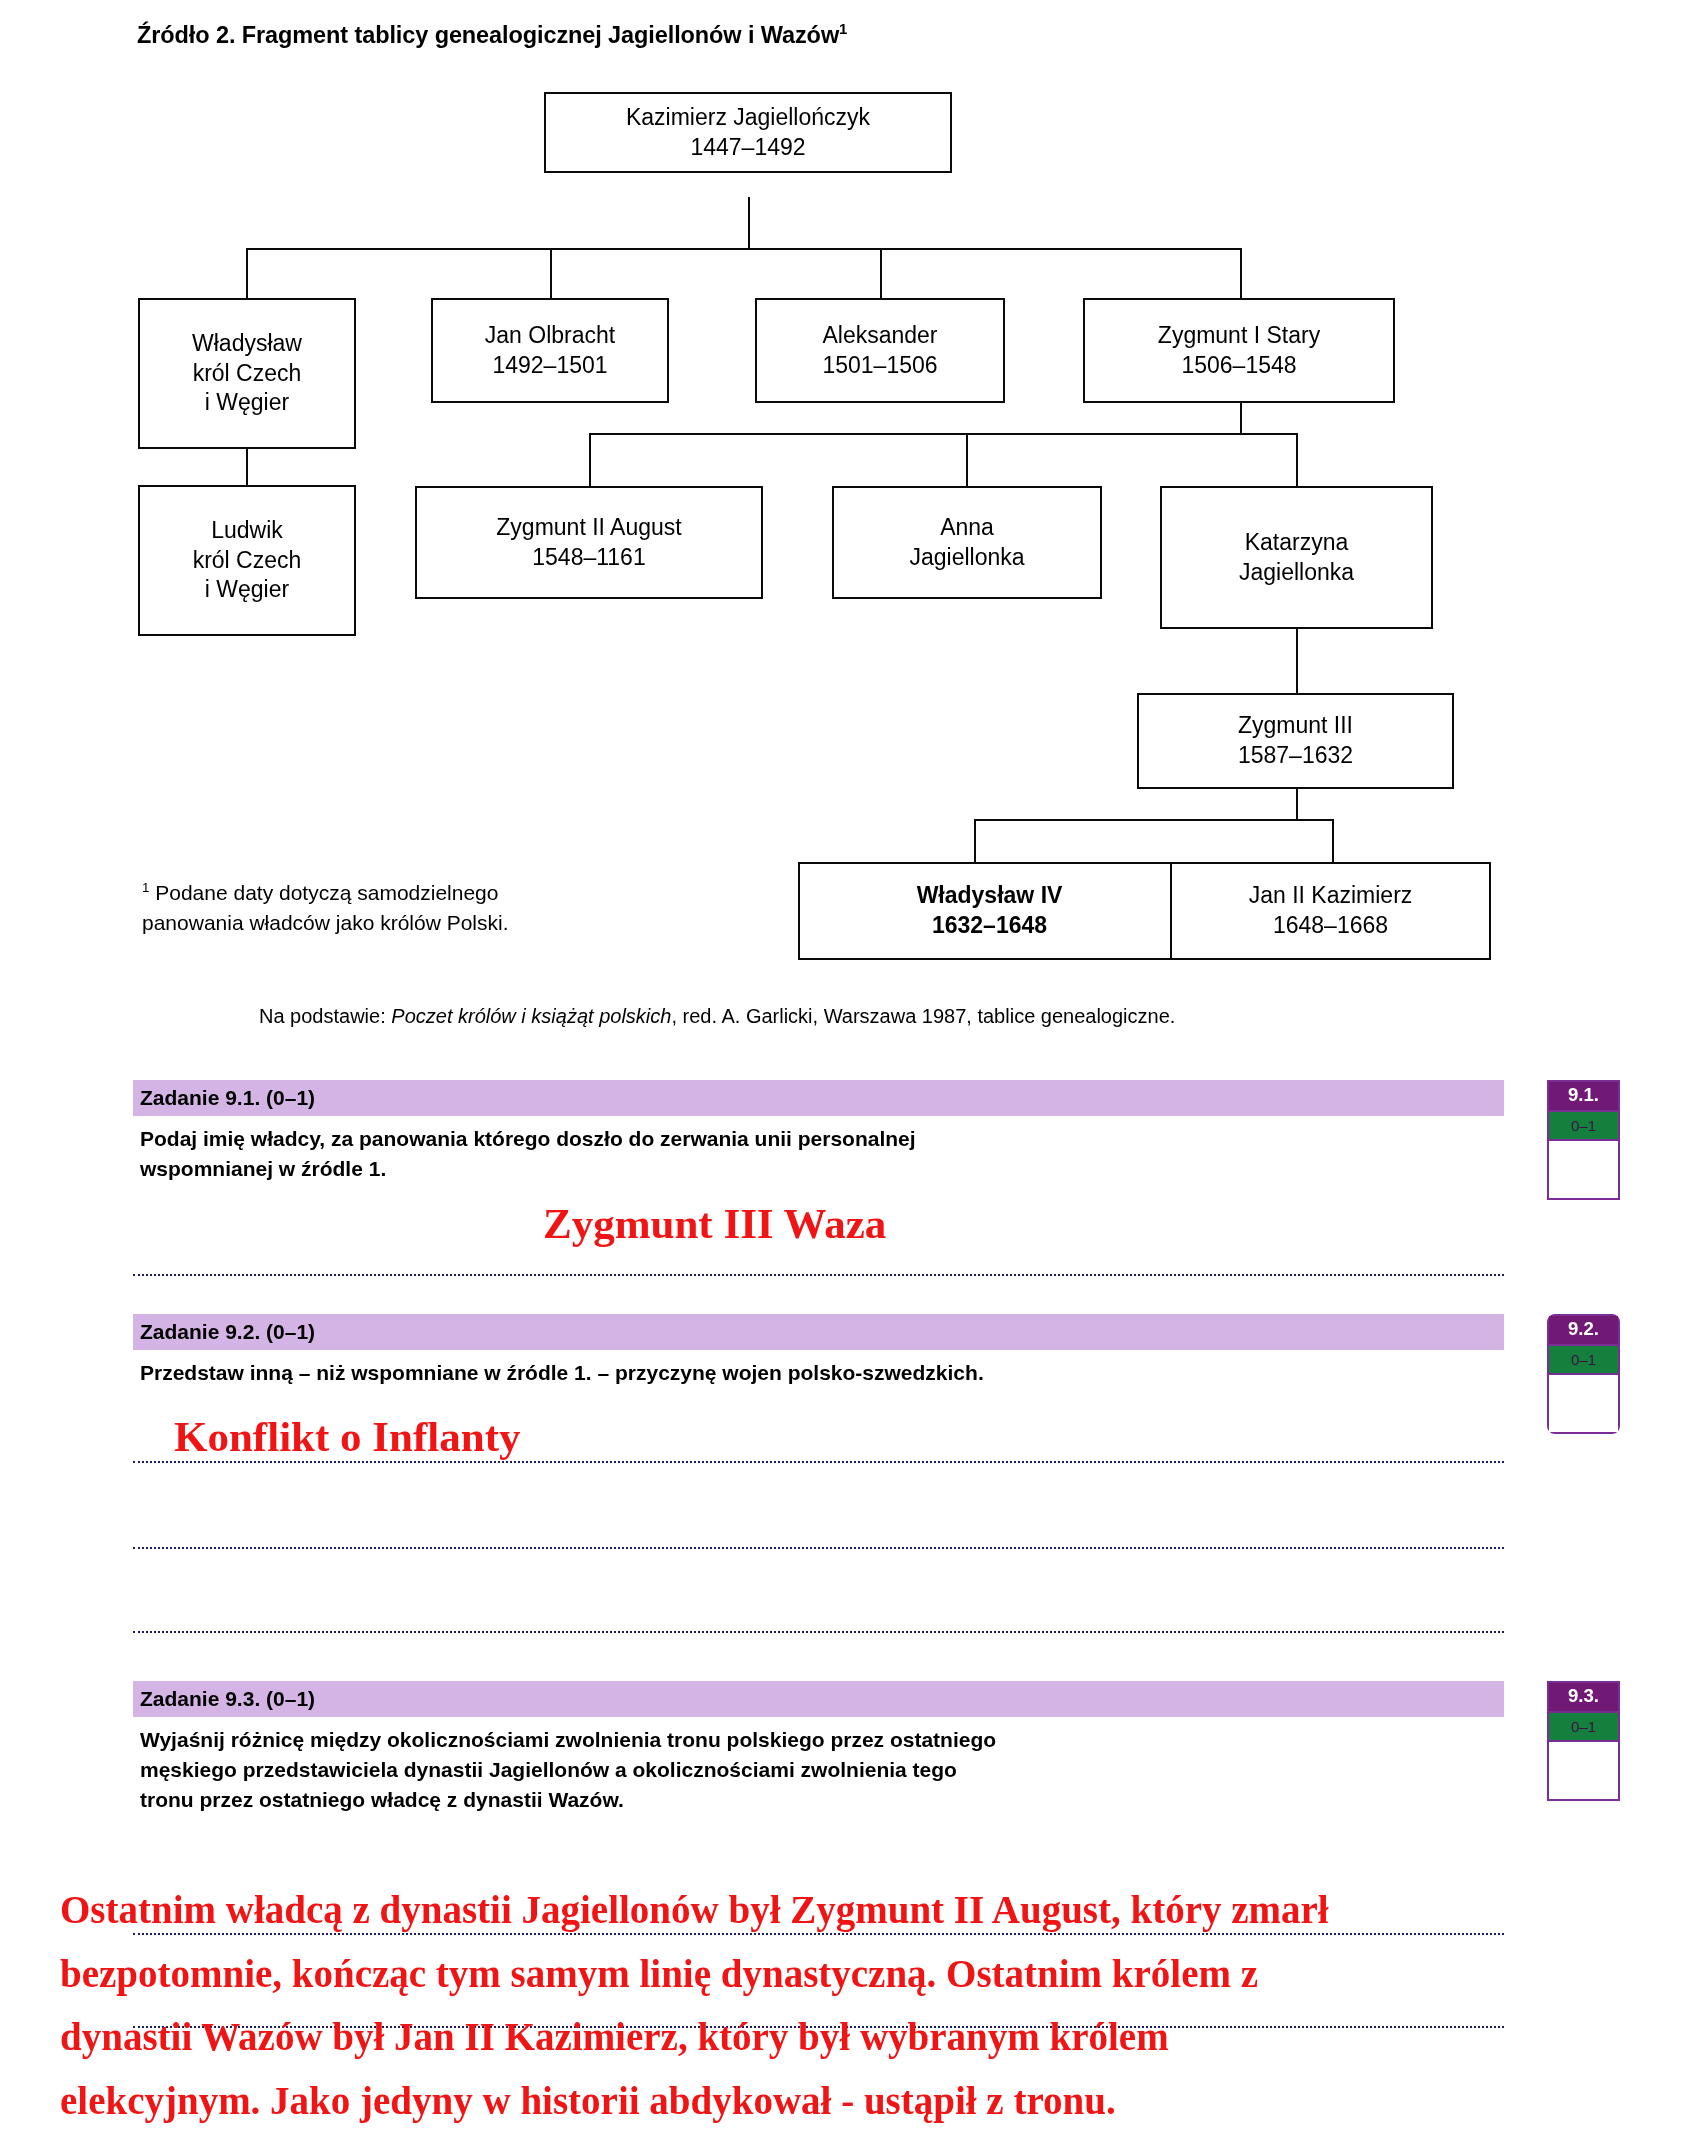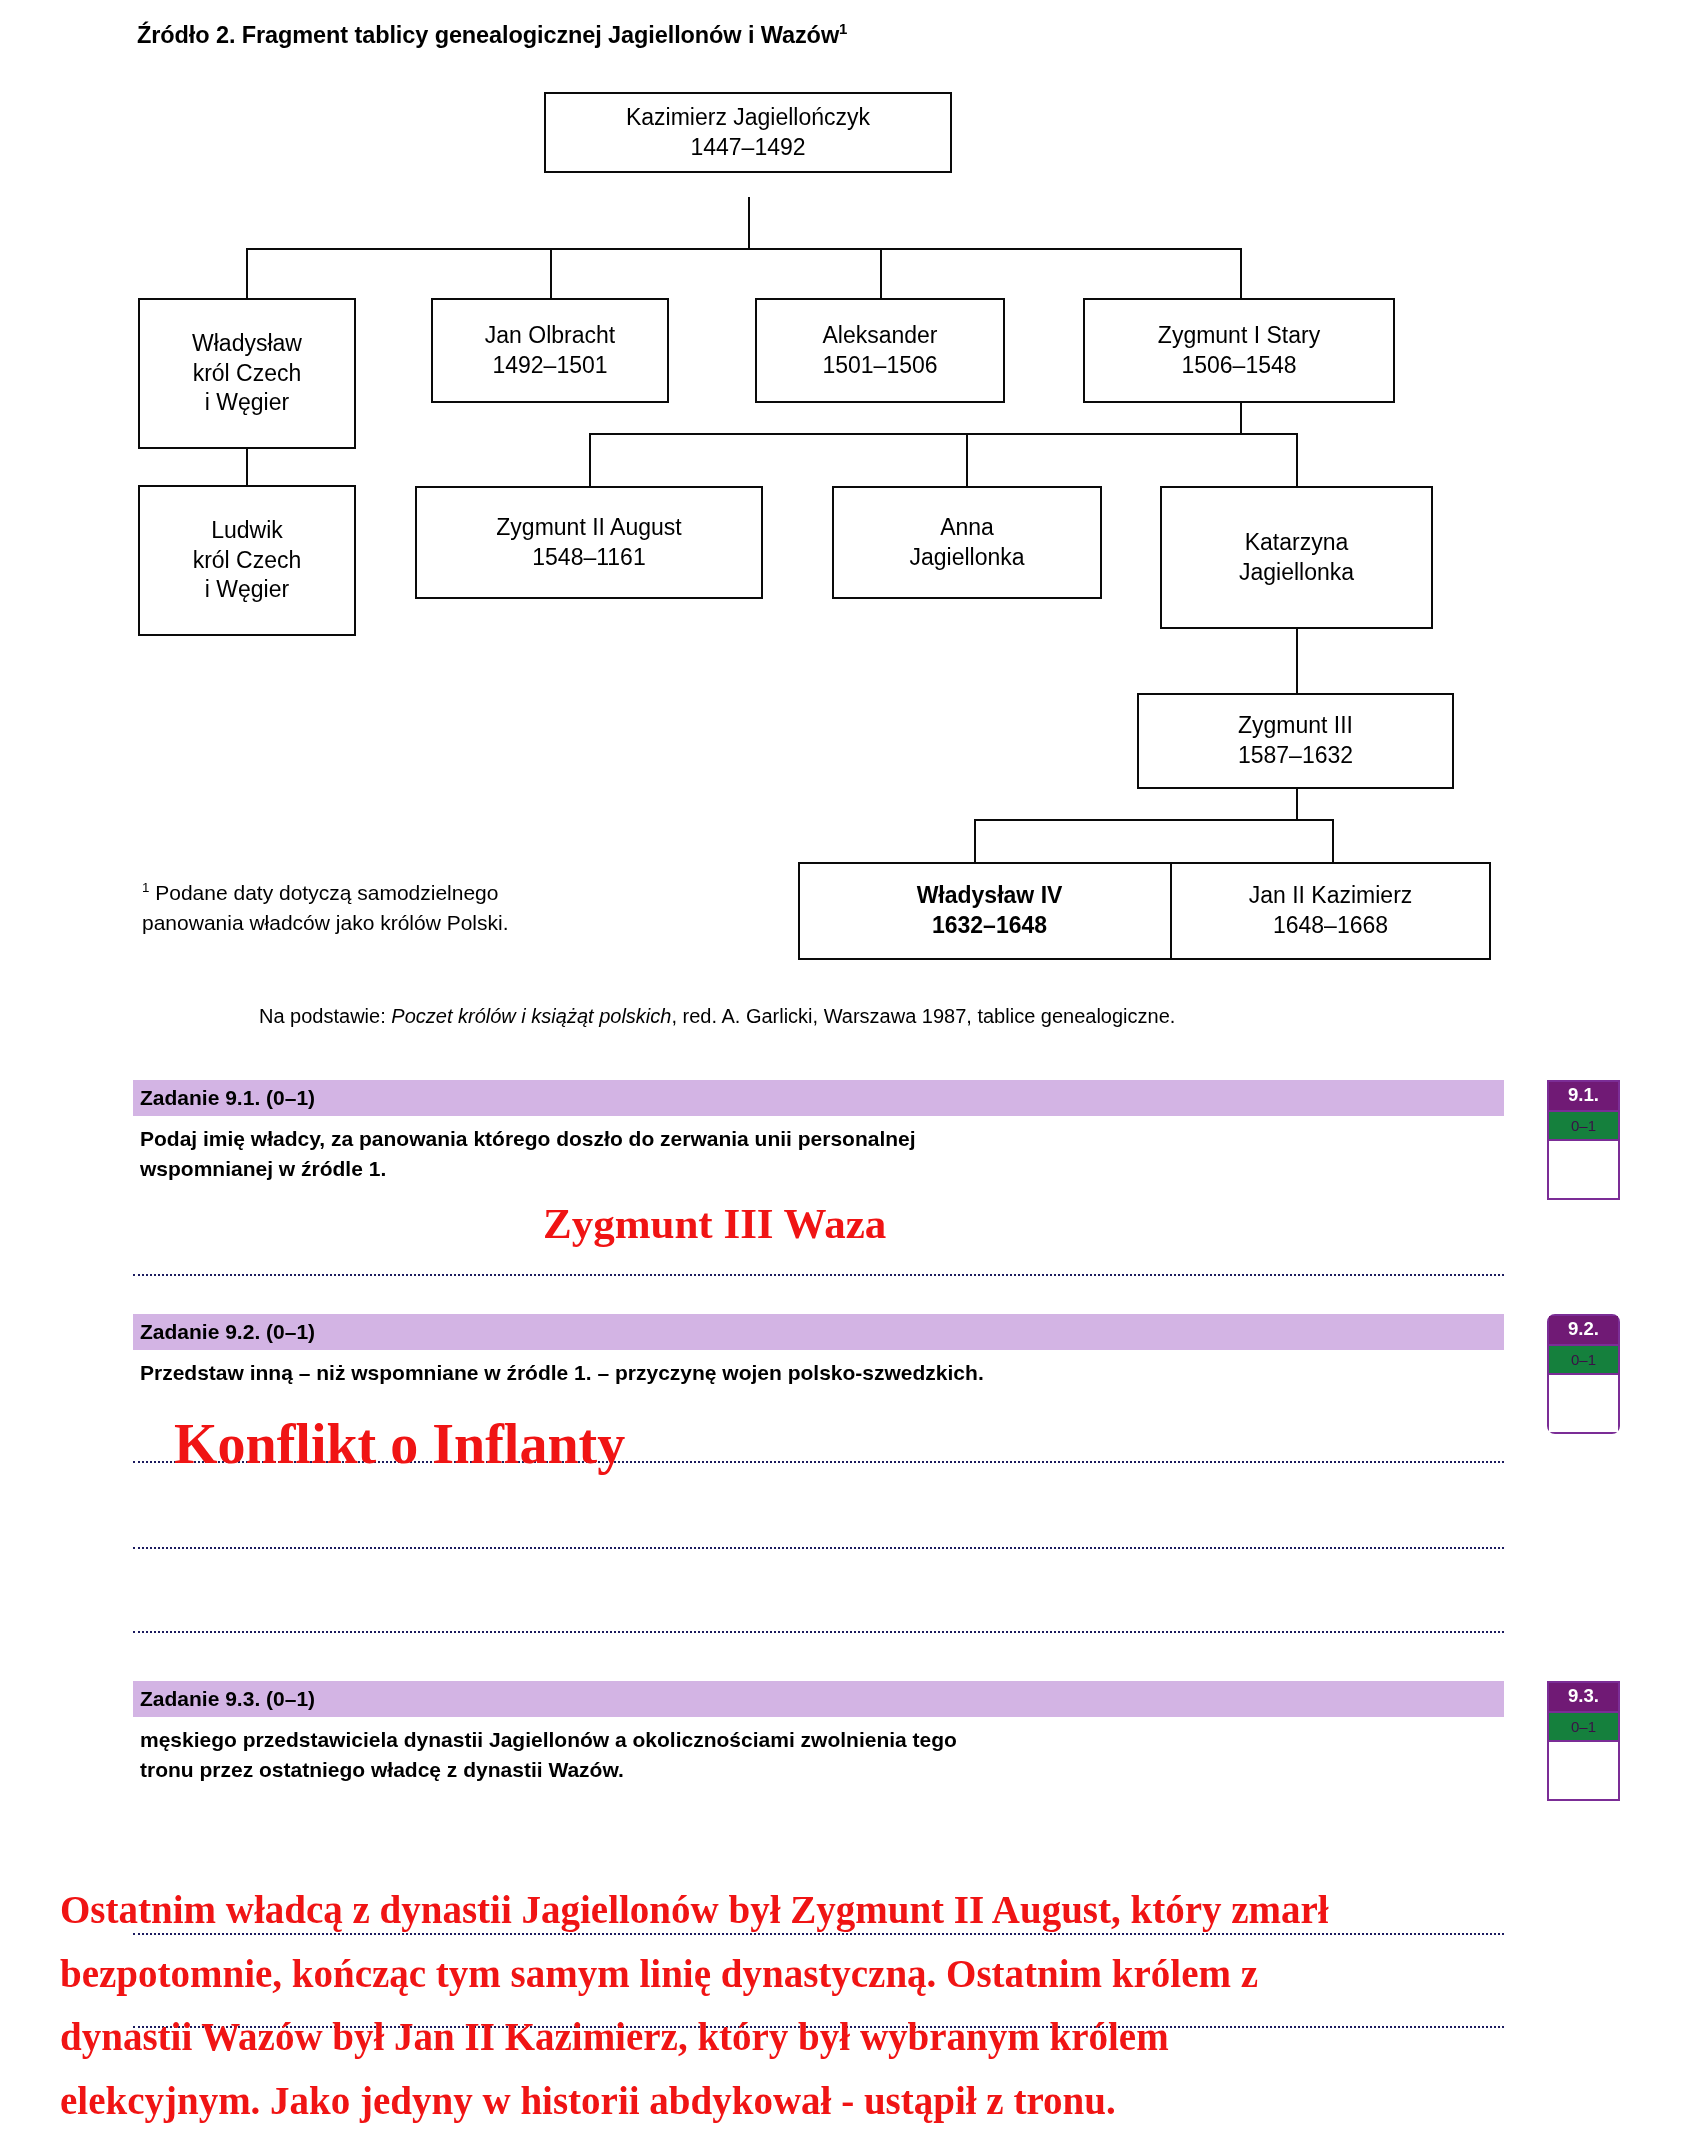--- a/index.html
+++ b/index.html
@@ -262,31 +262,32 @@
 
 <div class="task" style="top:1314px;">
   <div class="task-head">Zadanie 9.2. (0–1)</div>
   <div class="task-body">
     <div>Przedstaw inną – niż wspomniane w źródle 1. – przyczynę wojen polsko-szwedzkich.</div>
   </div>
 </div>
 <div class="rule" style="top:1461px;"></div>
 <div class="rule" style="top:1547px;"></div>
 <div class="rule" style="top:1631px;"></div>
-<div class="ink" style="left:174px; top:1412px; font-size:56px;">Konflikt o Inflanty</div>
+<div class="ink" style="left:174px; top:1412px; font-size:43px;">Konflikt o Inflanty</div>
 
 <div class="score-box" style="left:1547px; top:1314px;border-radius:8px;">
   <div class="score-num">9.2.</div>
   <div class="score-range">0–1</div>
   <div class="score-blank"></div>
 </div>
 
 <div class="task" style="top:1681px;">
   <div class="task-head">Zadanie 9.3. (0–1)</div>
   <div class="task-body">
+    <div>Wyjaśnij różnicę między okolicznościami zwolnienia tronu polskiego przez ostatniego</div>
     <div>męskiego przedstawiciela dynastii Jagiellonów a okolicznościami zwolnienia tego</div>
     <div>tronu przez ostatniego władcę z dynastii Wazów.</div>
   </div>
 </div>
 <div class="rule" style="top:1933px;"></div>
 <div class="rule" style="top:2026px;"></div>
 
 <div class="ink" style="left:60px; top:1887px; font-size:39px;">Ostatnim władcą z dynastii Jagiellonów był Zygmunt II August, który zmarł</div>
 <div class="ink" style="left:60px; top:1951px; font-size:39px;">bezpotomnie, kończąc tym samym linię dynastyczną. Ostatnim królem z</div>
 <div class="ink" style="left:60px; top:2014px; font-size:39px;">dynastii Wazów był Jan II Kazimierz, który był wybranym królem</div>

